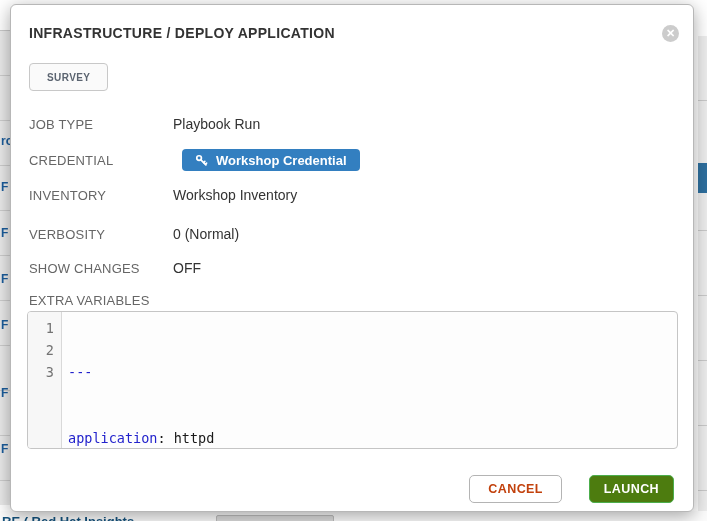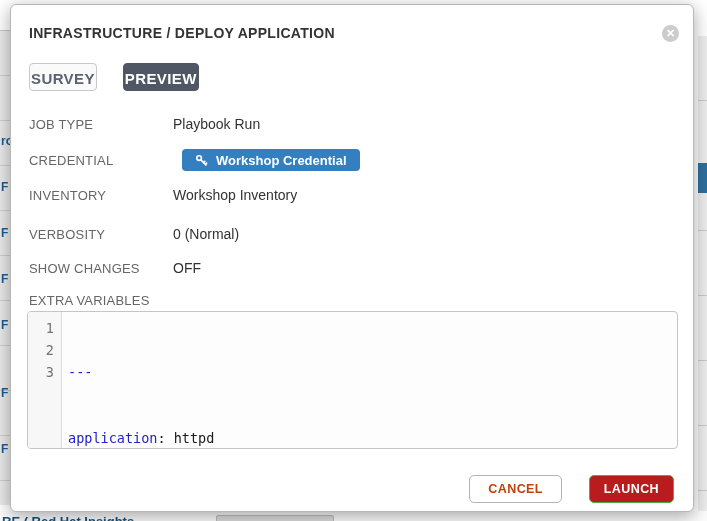--- a/index.html
+++ b/index.html
@@ -61,22 +61,22 @@
     width:17px; height:17px; border-radius:50%;
     background:#cccccc; color:#ffffff;
     display:flex; align-items:center; justify-content:center;
     font-size:11px; font-weight:bold; line-height:1; cursor:pointer;
     user-select:none;
   }
 
   .tabs { margin:22px 0 0 18px; display:flex; }
   .tab-btn {
     font-family:"Liberation Sans",sans-serif;
-    font-size:15px; font-weight:700; letter-spacing:.4px;
-    padding:6px 1px; border-radius:4px; cursor:pointer; height:28px;
+    font-size:10px; font-weight:700; letter-spacing:.4px;
+    padding:6px 17px; border-radius:4px; cursor:pointer; height:28px;
   }
   .tab-survey { background:#fafafa; border:1px solid #c8c8c8; color:#5b6470; }
   .tab-preview { background:#4e5763; border:1px solid #4e5763; color:#ffffff; margin-left:26px; }
 
   .detail {
     display:grid; grid-template-columns:144px 1fr;
     align-items:center; margin:0 15px 0 18px;
   }
   .detail-label { font-size:13px; color:#666666; letter-spacing:.2px; }
   .detail-value { font-size:14px; color:#333333; }
@@ -117,21 +117,21 @@
   .modal-footer {
     margin-top:26px; padding:0 19px 0 0;
     display:flex; justify-content:flex-end; gap:27px;
   }
   .btn {
     font-family:"Liberation Sans",sans-serif;
     font-size:12.5px; font-weight:700; letter-spacing:.4px;
     border-radius:5px; cursor:pointer; height:28px;
   }
   .btn-cancel { background:#ffffff; border:1px solid #b4b4b4; color:#c2410c; padding:0 18px; }
-  .btn-launch { background:#b91c1c; border:1px solid #4cae4c; color:#ffffff; padding:0 14px; }
+  .btn-launch { background:#4d7c0f; border:1px solid #4cae4c; color:#ffffff; padding:0 14px; }
 </style>
 </head>
 <body>
 
 <div class="bd-left">
   <span class="frag" style="top:103px;">rc</span>
   <span class="frag" style="top:149px;">F</span>
   <span class="frag" style="top:195px;">F</span>
   <span class="frag" style="top:241px;">F</span>
   <span class="frag" style="top:287px;">F</span>
@@ -148,21 +148,20 @@
 
 <div class="modal">
 
   <div class="modal-header">
     <div class="modal-title">INFRASTRUCTURE / DEPLOY APPLICATION</div>
     <div class="close-btn">✕</div>
   </div>
 
   <div class="tabs">
     <button class="tab-btn tab-survey">SURVEY</button>
-    <button class="tab-btn tab-preview">PREVIEW</button>
   </div>
 
   <div class="detail row-jobtype">
     <div class="detail-label">JOB TYPE</div>
     <div class="detail-value">Playbook Run</div>
   </div>
 
   <div class="detail row-credential">
     <div class="detail-label">CREDENTIAL</div>
     <div>

